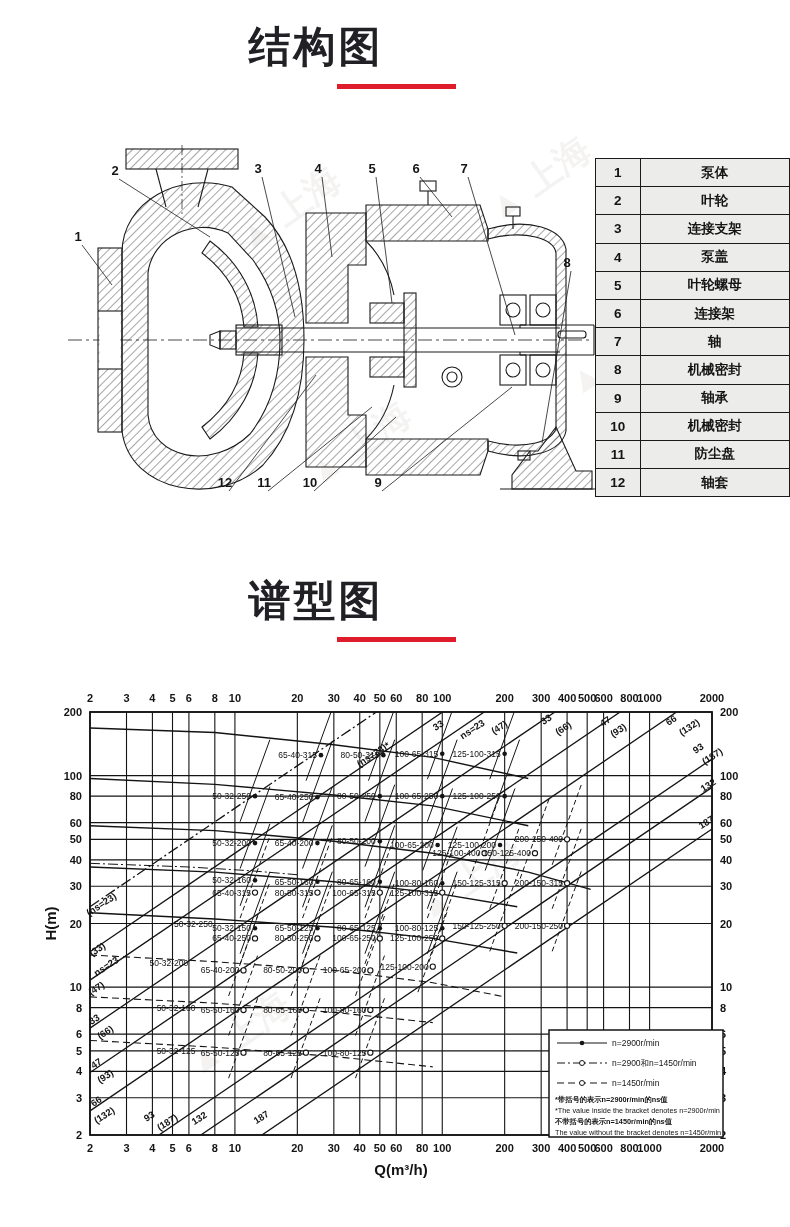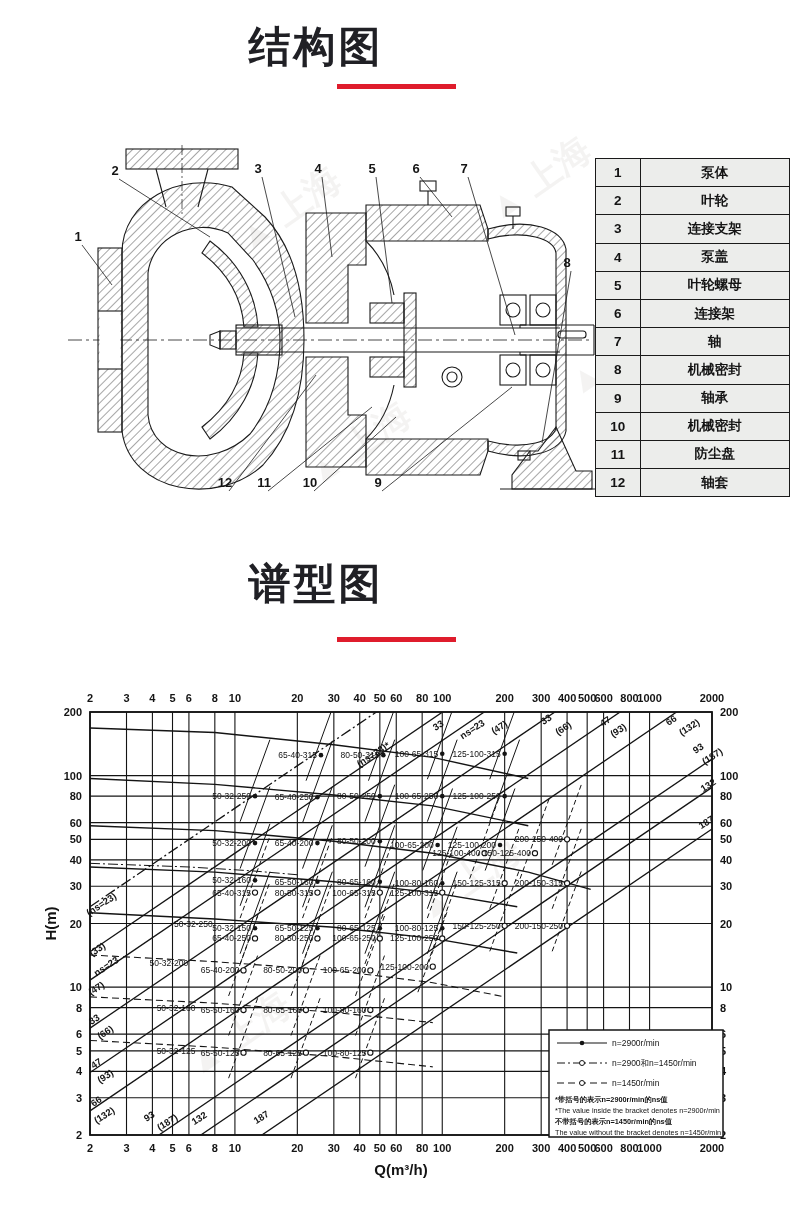--- a/index.html
+++ b/index.html
@@ -5,21 +5,21 @@
   html,body{margin:0;padding:0}
   body{
     width:790px;height:1227px;position:relative;margin:0;background:#fff;
     font-family:"Liberation Sans","DejaVu Sans",sans-serif;overflow:hidden;
   }
   .title{
     position:absolute;left:0;width:632px;text-align:center;
     font-size:42px;font-weight:bold;color:#202025;letter-spacing:3px;line-height:1;
   }
   #title-structure{top:26px}
-  #title-spectrum{top:563px}
+  #title-spectrum{top:580px}
   .redbar{position:absolute;left:337px;width:119px;height:5px;background:#df1c2c}
   #bar-structure{top:84px}
   #bar-spectrum{top:637px}
   #structure-wrap{position:absolute;left:60px;top:145px;width:535px;height:372px}
   #parts-table{position:absolute;left:595px;top:158px;border-collapse:collapse}
   #parts-table td{
     border:1.3px solid #1a1a1a;background:#ecedeb;font-size:13.5px;font-weight:bold;
     color:#141414;text-align:center;height:27.2px;padding:0 2px;
   }
   #parts-table td.num{width:40px}

